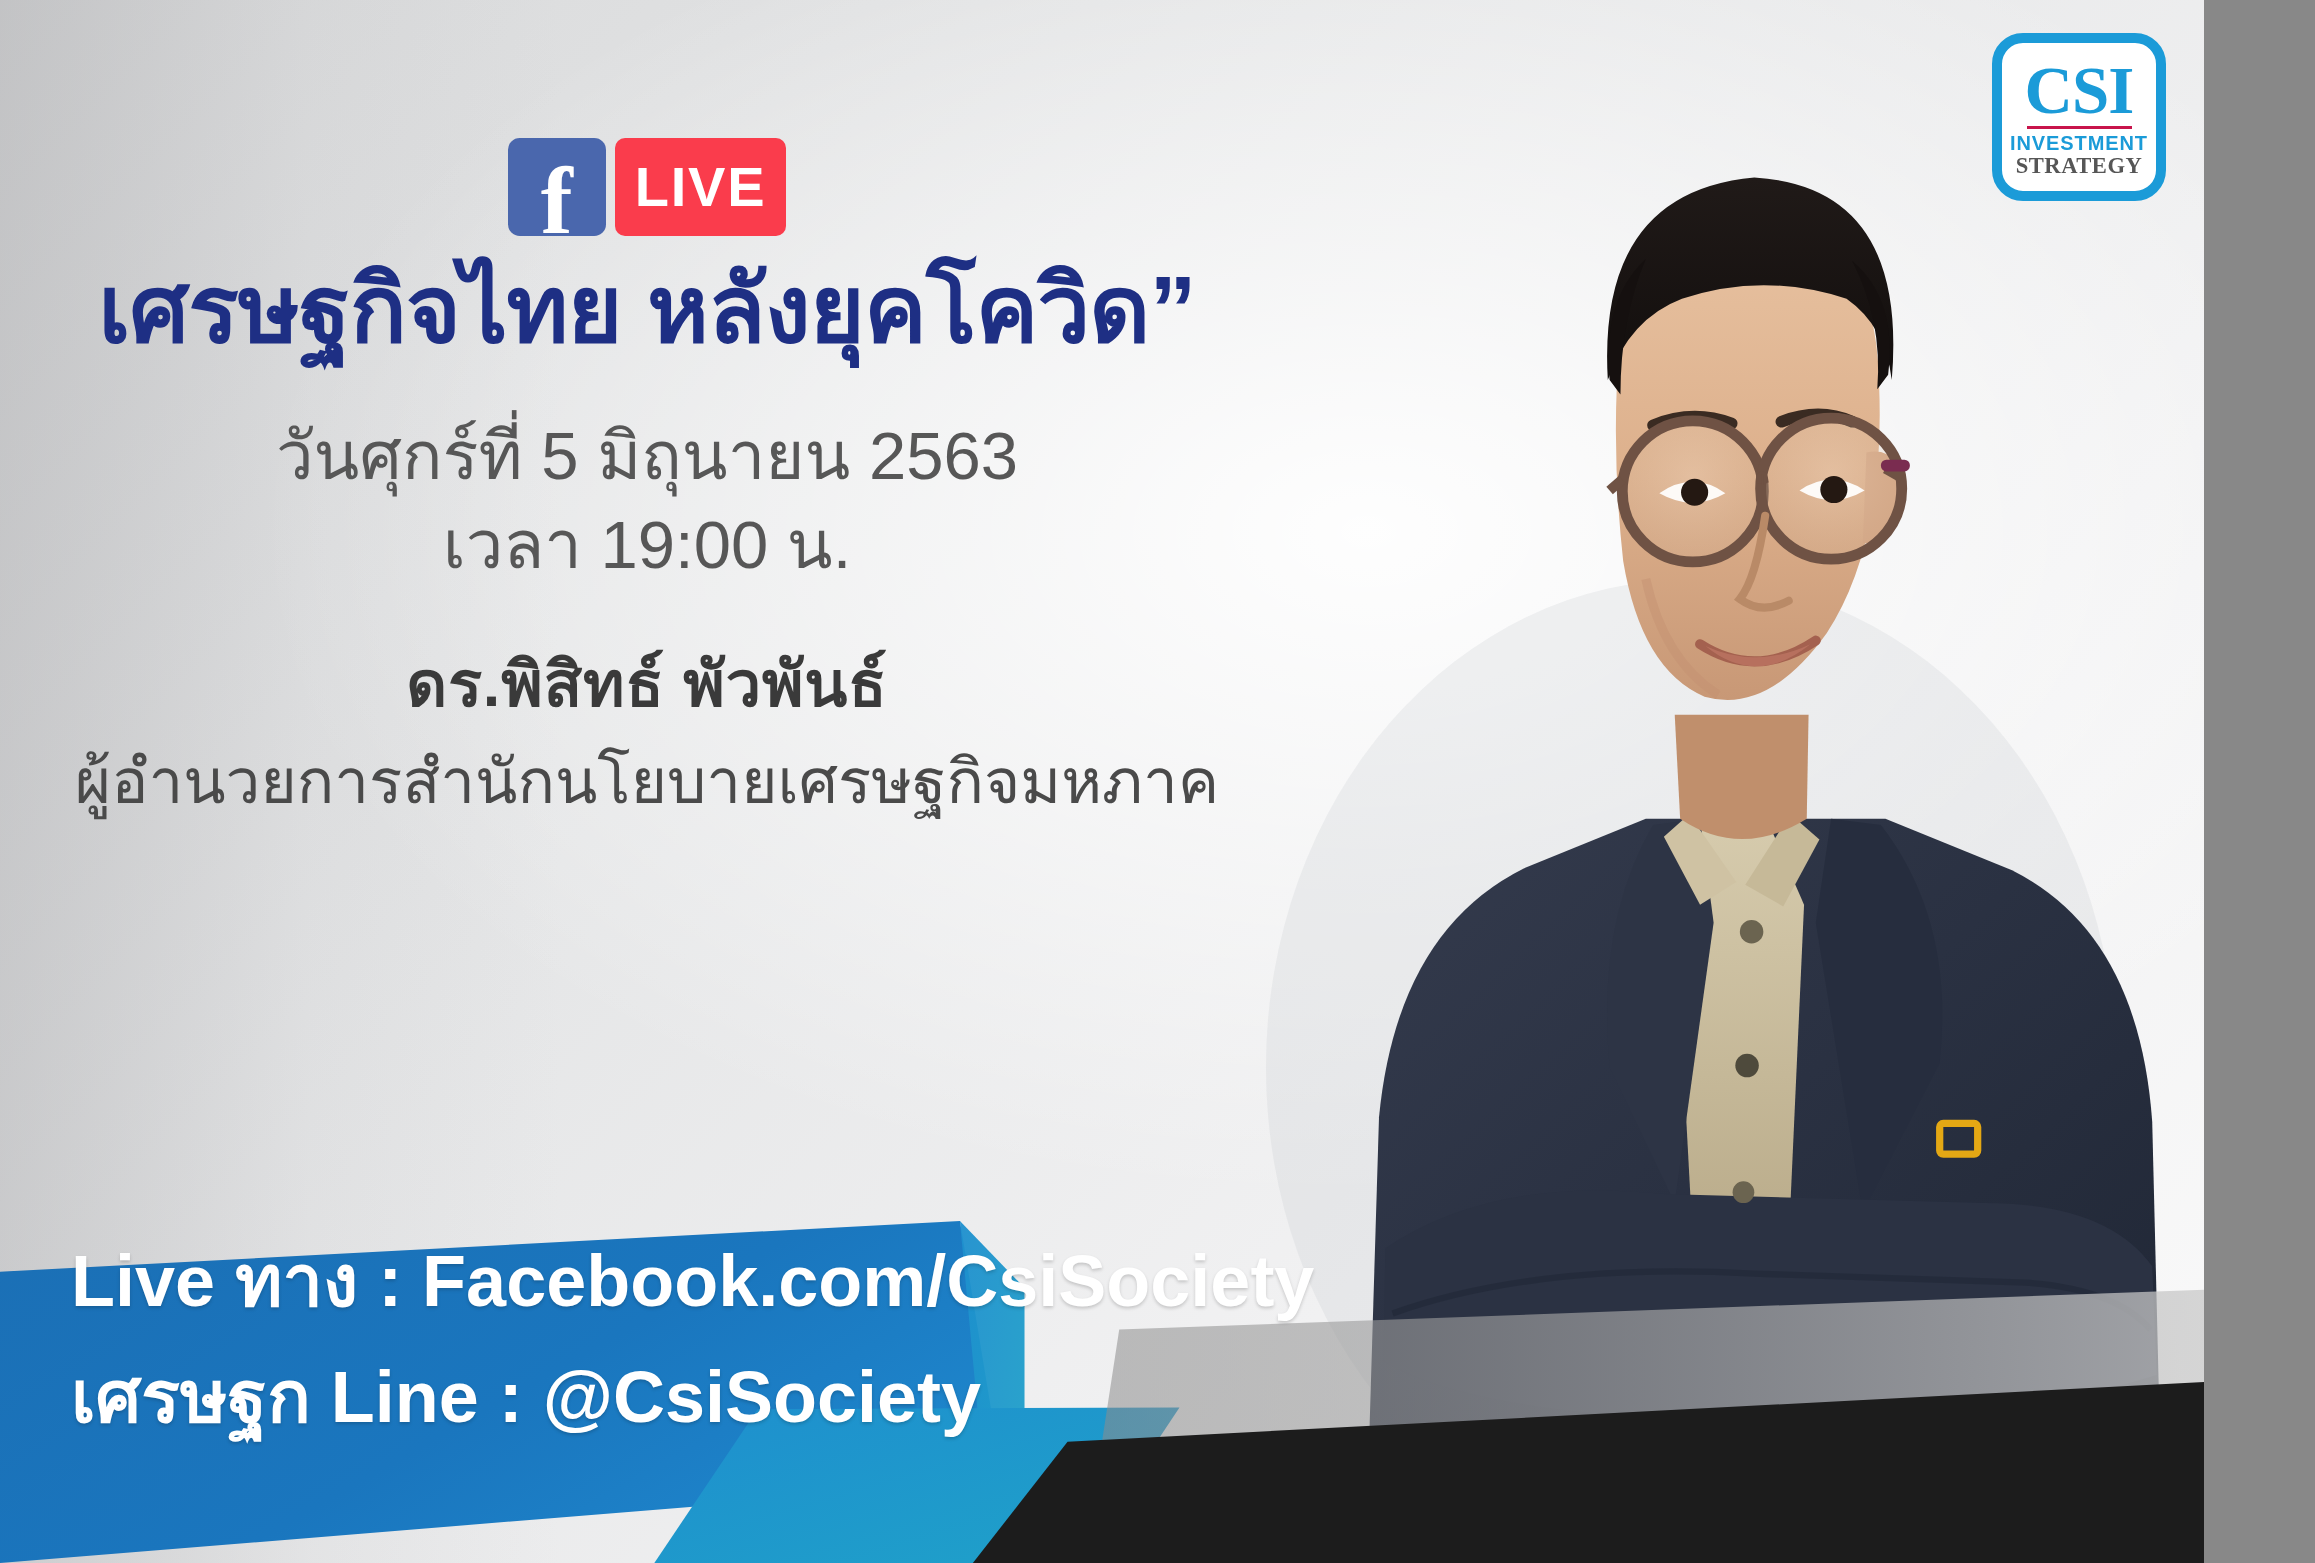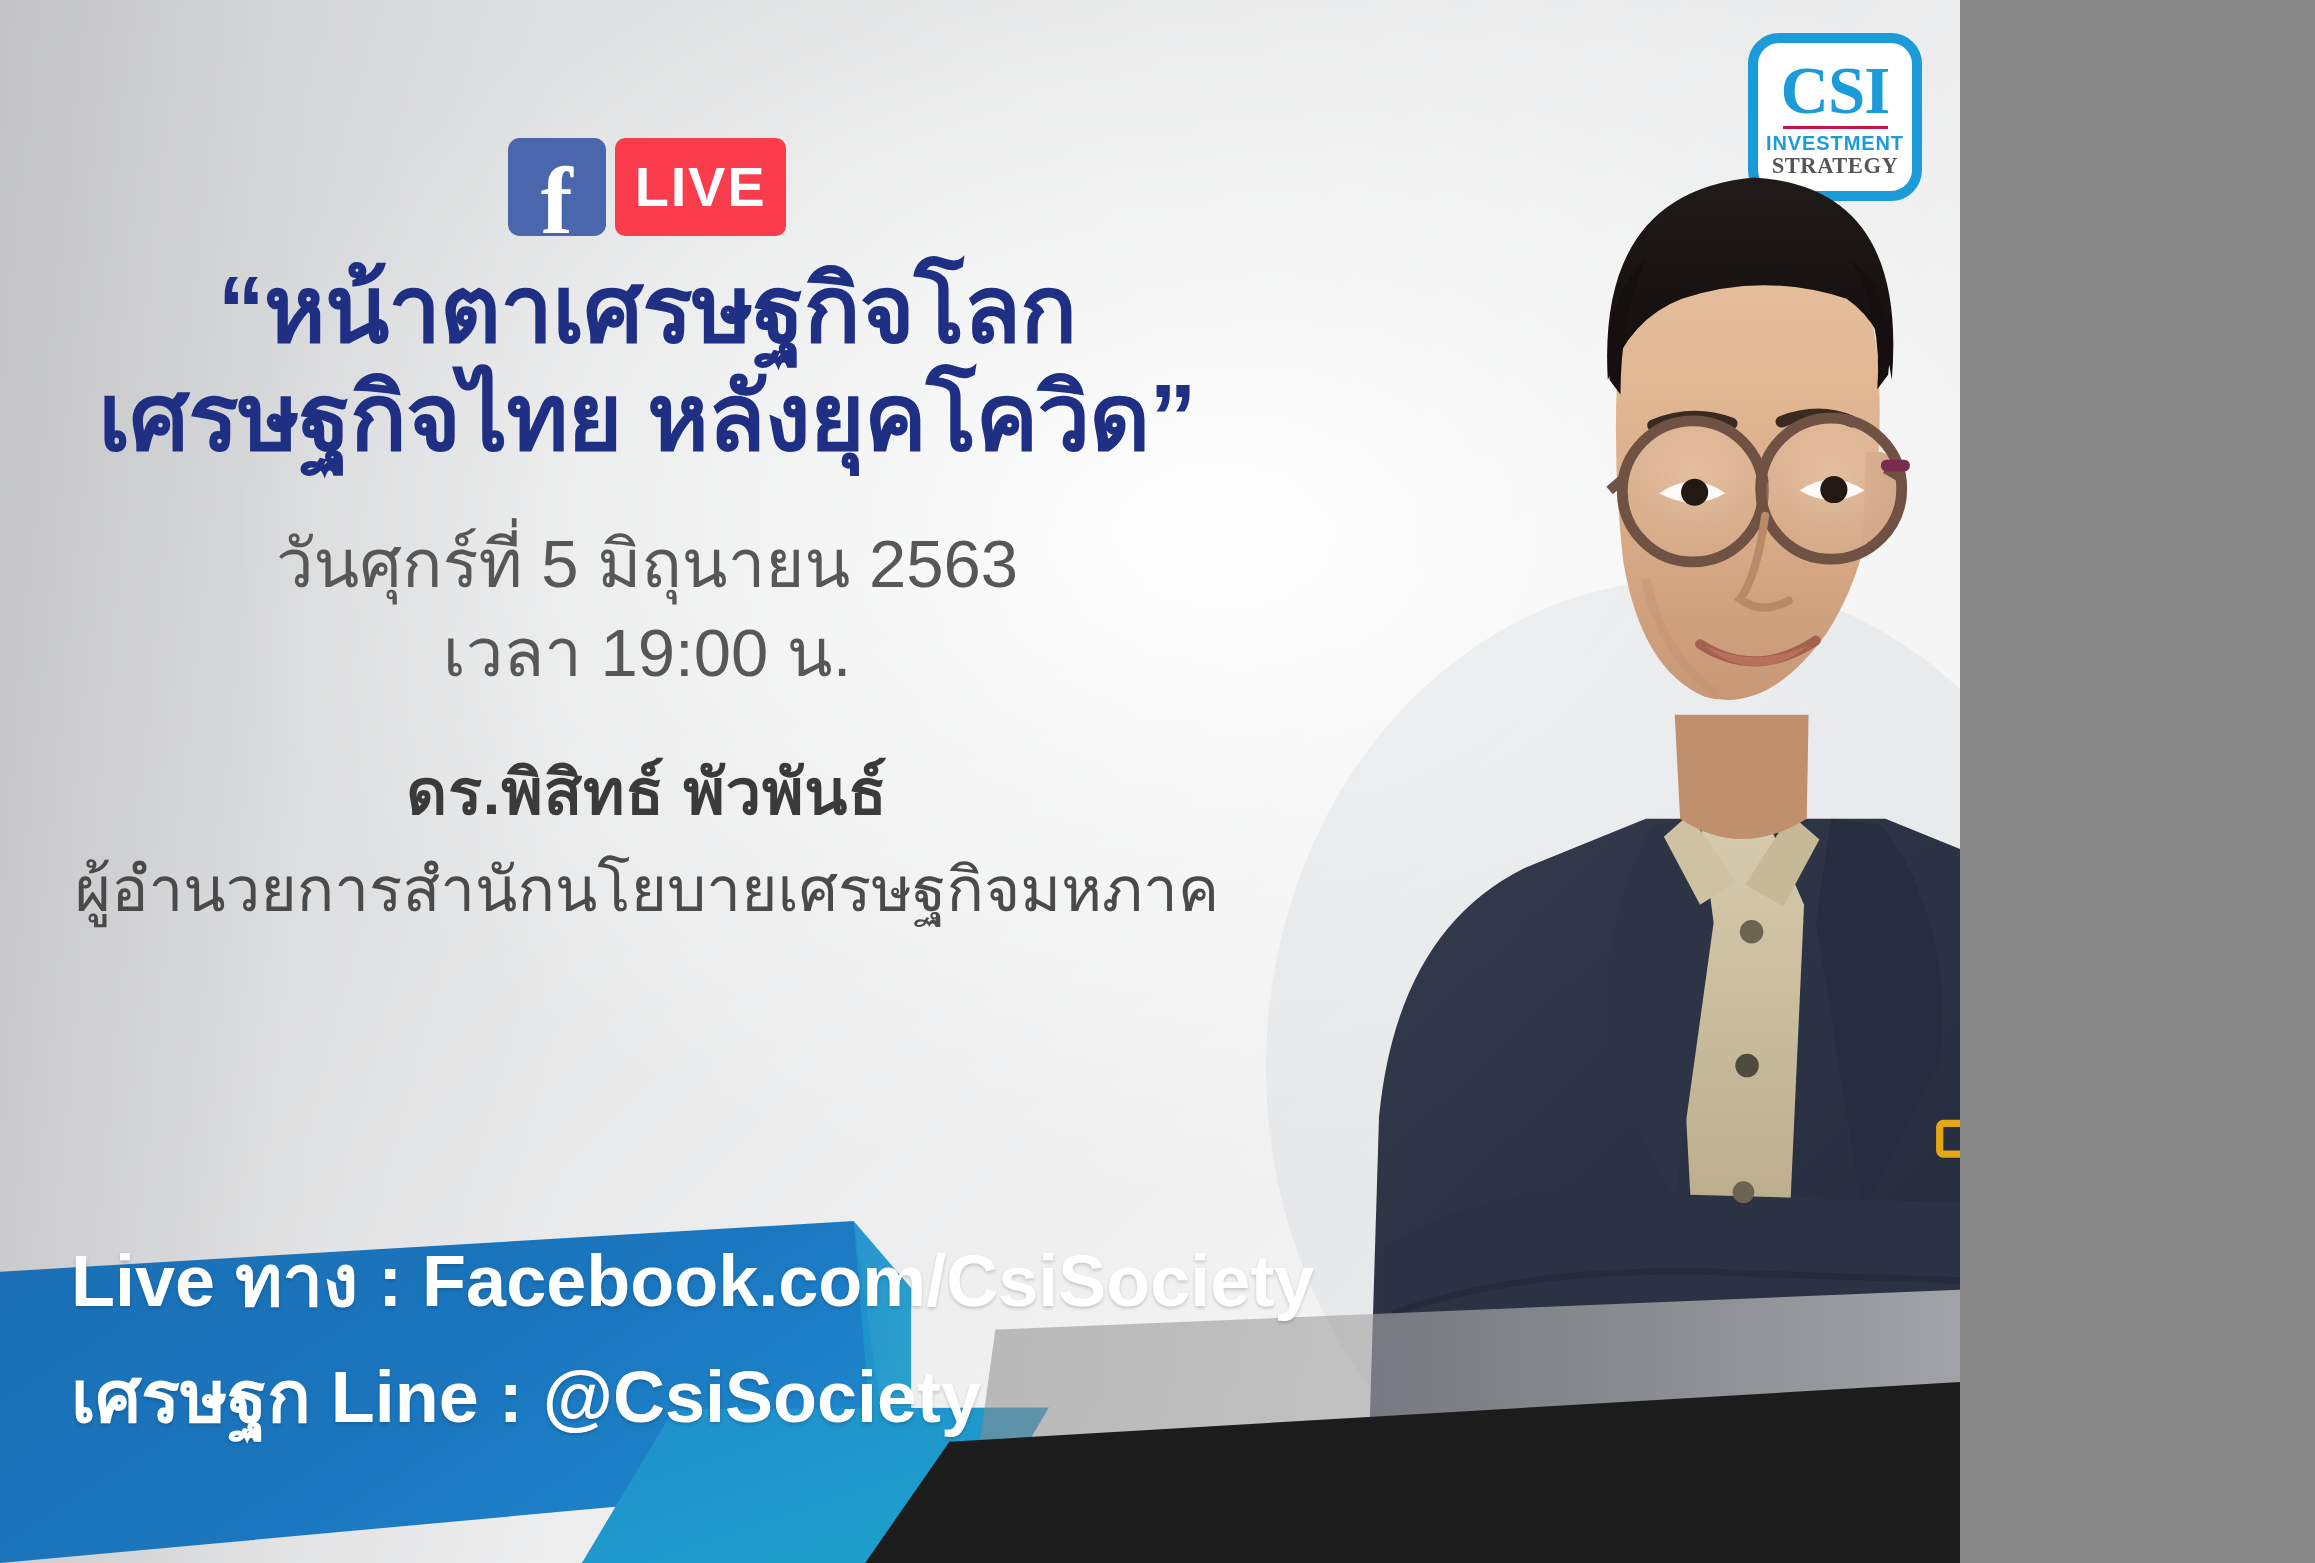--- a/index.html
+++ b/index.html
@@ -1,21 +1,21 @@
 <!DOCTYPE html>
 <html style="font-size:14.5px"><head>
 <meta charset="utf-8">
 <style>
   * { margin:0; padding:0; box-sizing:border-box; }
   html,body { background:#888; }
   body { font-family:"DejaVu Sans", sans-serif; }
 
   #poster {
     position:relative;
-    width:1960px; height:1563px;
+    width:2204px; height:1563px;
     overflow:hidden;
     background:linear-gradient(135deg,#d8d9da 0%,#e4e5e6 35%,#f1f1f2 70%,#fafafa 100%);
   }
 
   
   .bg-glow {
     position:absolute; inset:0;
     background:radial-gradient(ellipse 70% 60% at 62% 34%, rgba(255,255,255,.95) 0%, rgba(255,255,255,.45) 40%, rgba(255,255,255,0) 72%);
     pointer-events:none;
   }
@@ -248,21 +248,20 @@
     <div class="fb-live">
       <div class="fb-tile">
         <div class="fb-f">f</div>
       </div>
       <div class="live-tile">
         <span class="live-txt">LIVE</span>
       </div>
     </div>
 
     <div class="headline">
-      <span class="ln">“หน้าตาเศรษฐกิจโลก</span>
       <span class="ln">เศรษฐกิจไทย หลังยุคโควิด”</span>
     </div>
 
     <div class="date-block">
       <span class="ln">วันศุกร์ที่ 5 มิถุนายน 2563</span>
       <span class="ln">เวลา 19:00 น.</span>
     </div>
 
     <div class="speaker-name">ดร.พิสิทธ์ พัวพันธ์</div>
     <div class="speaker-role">

